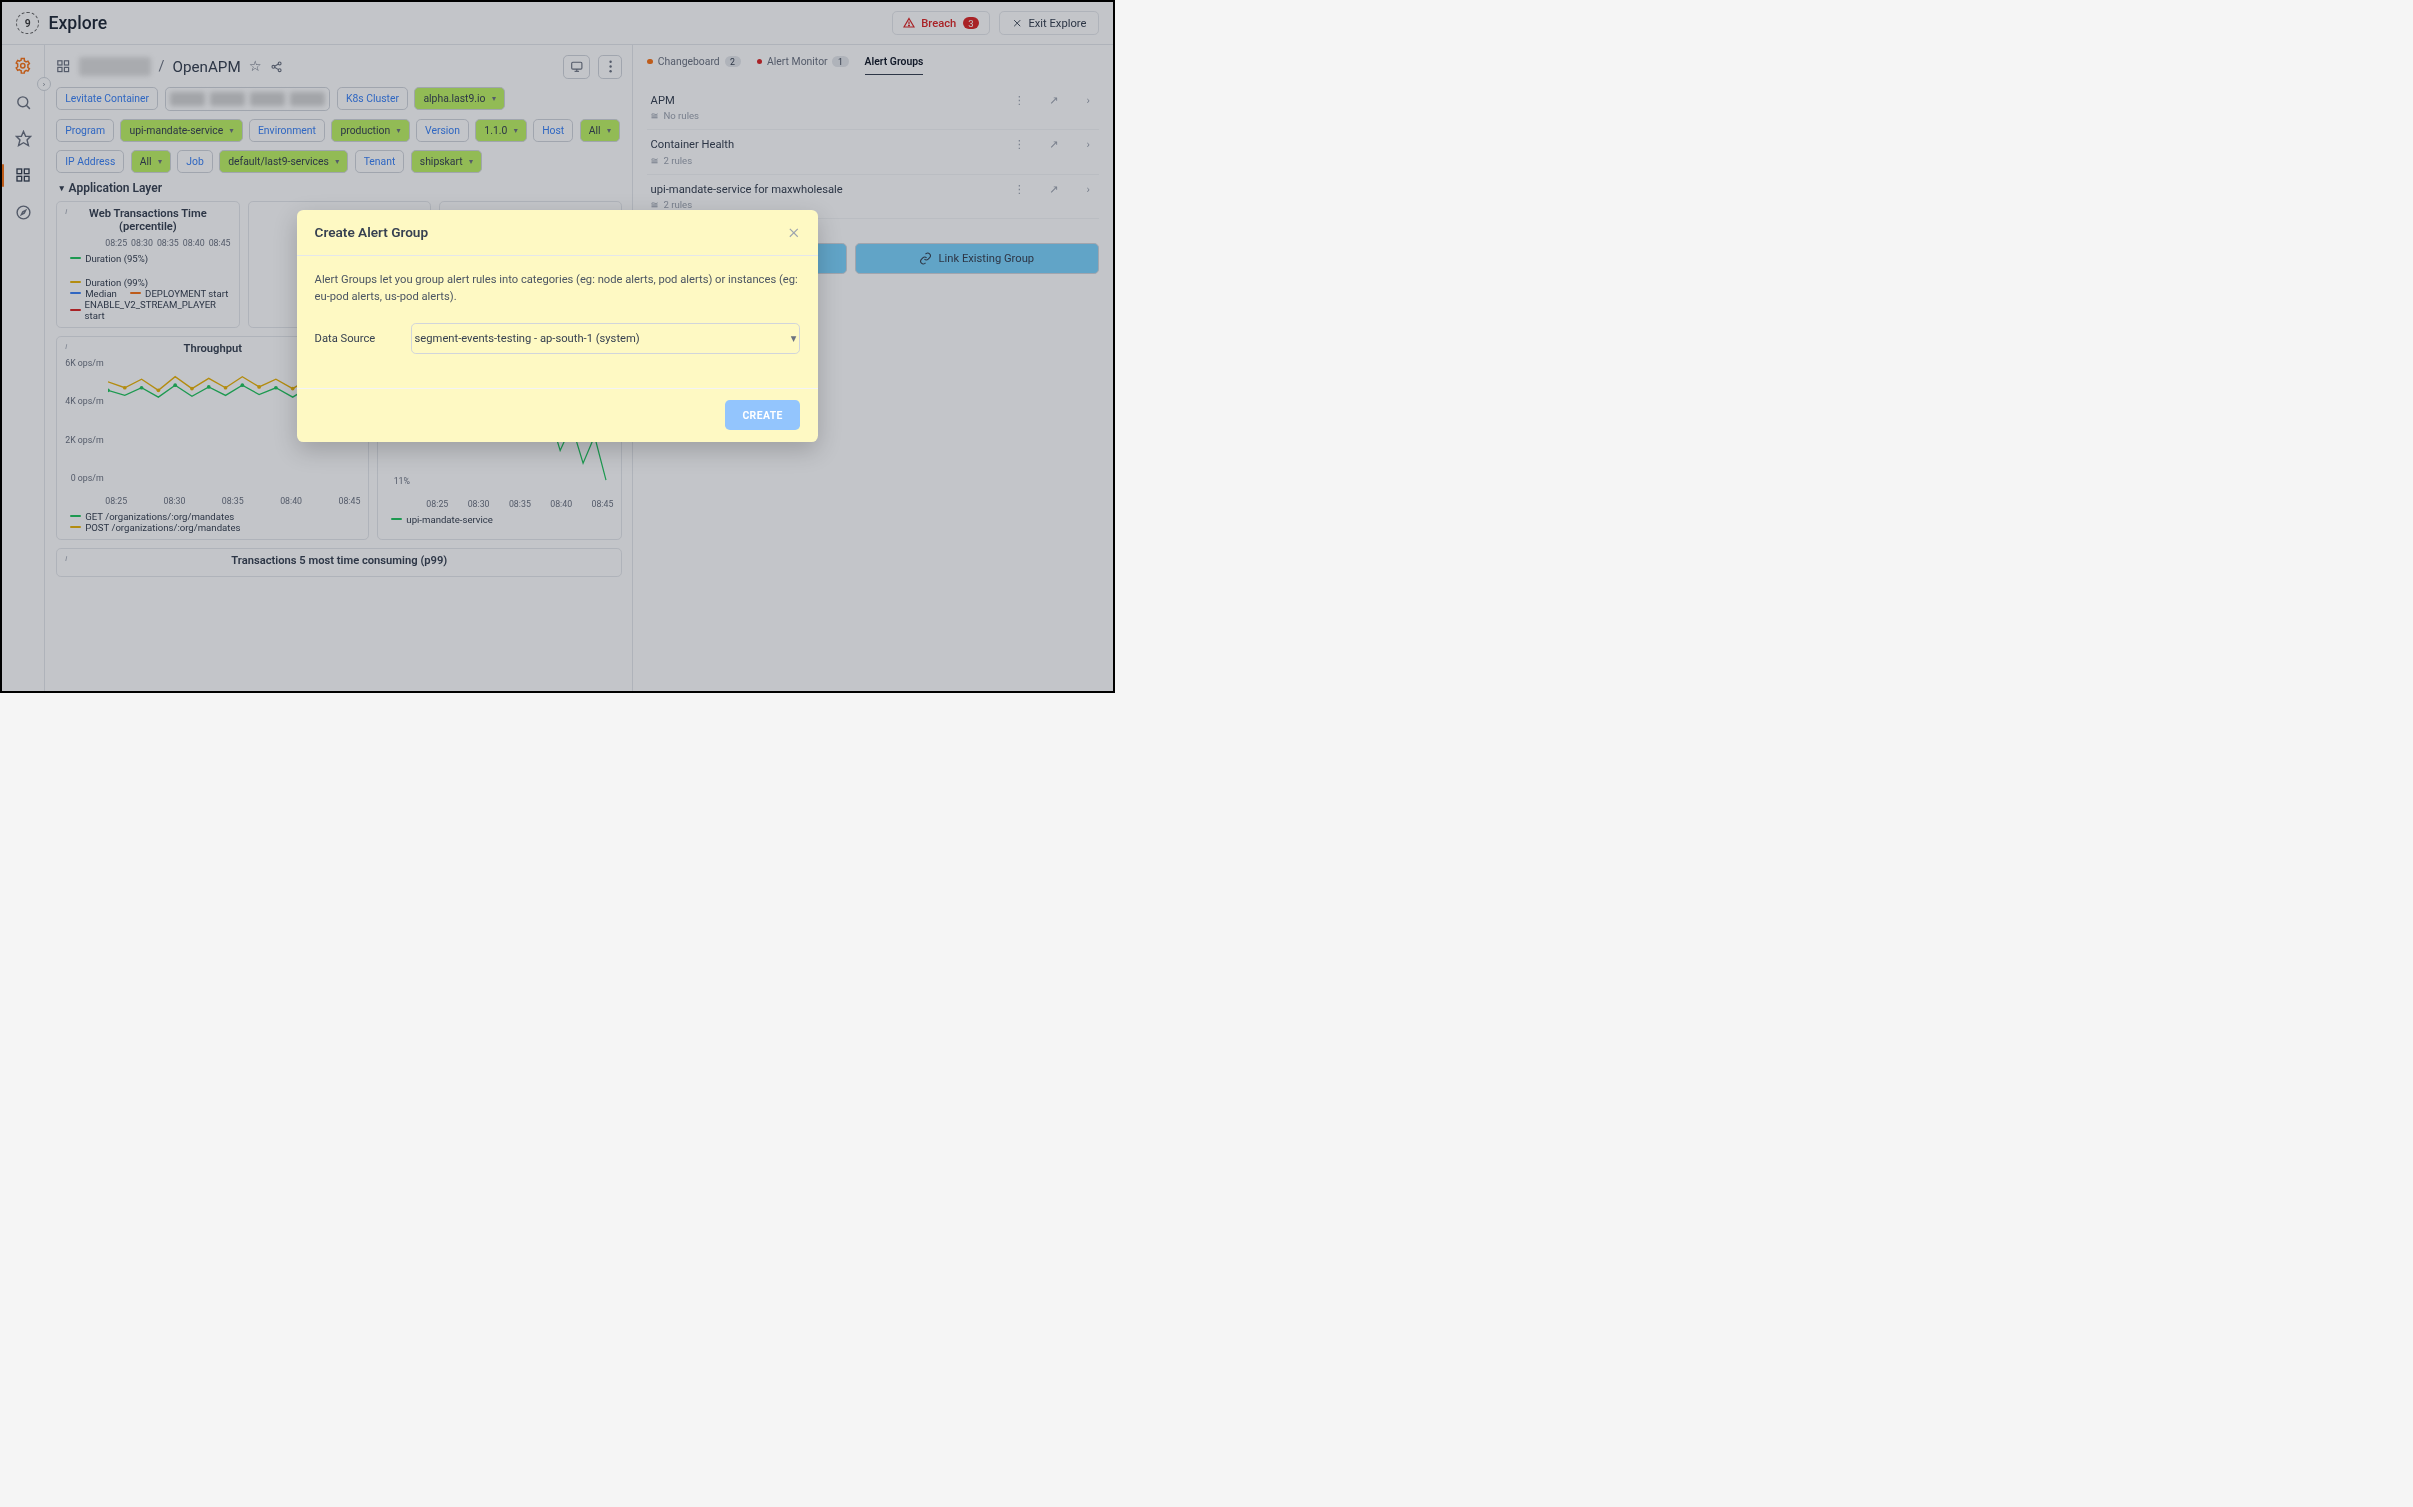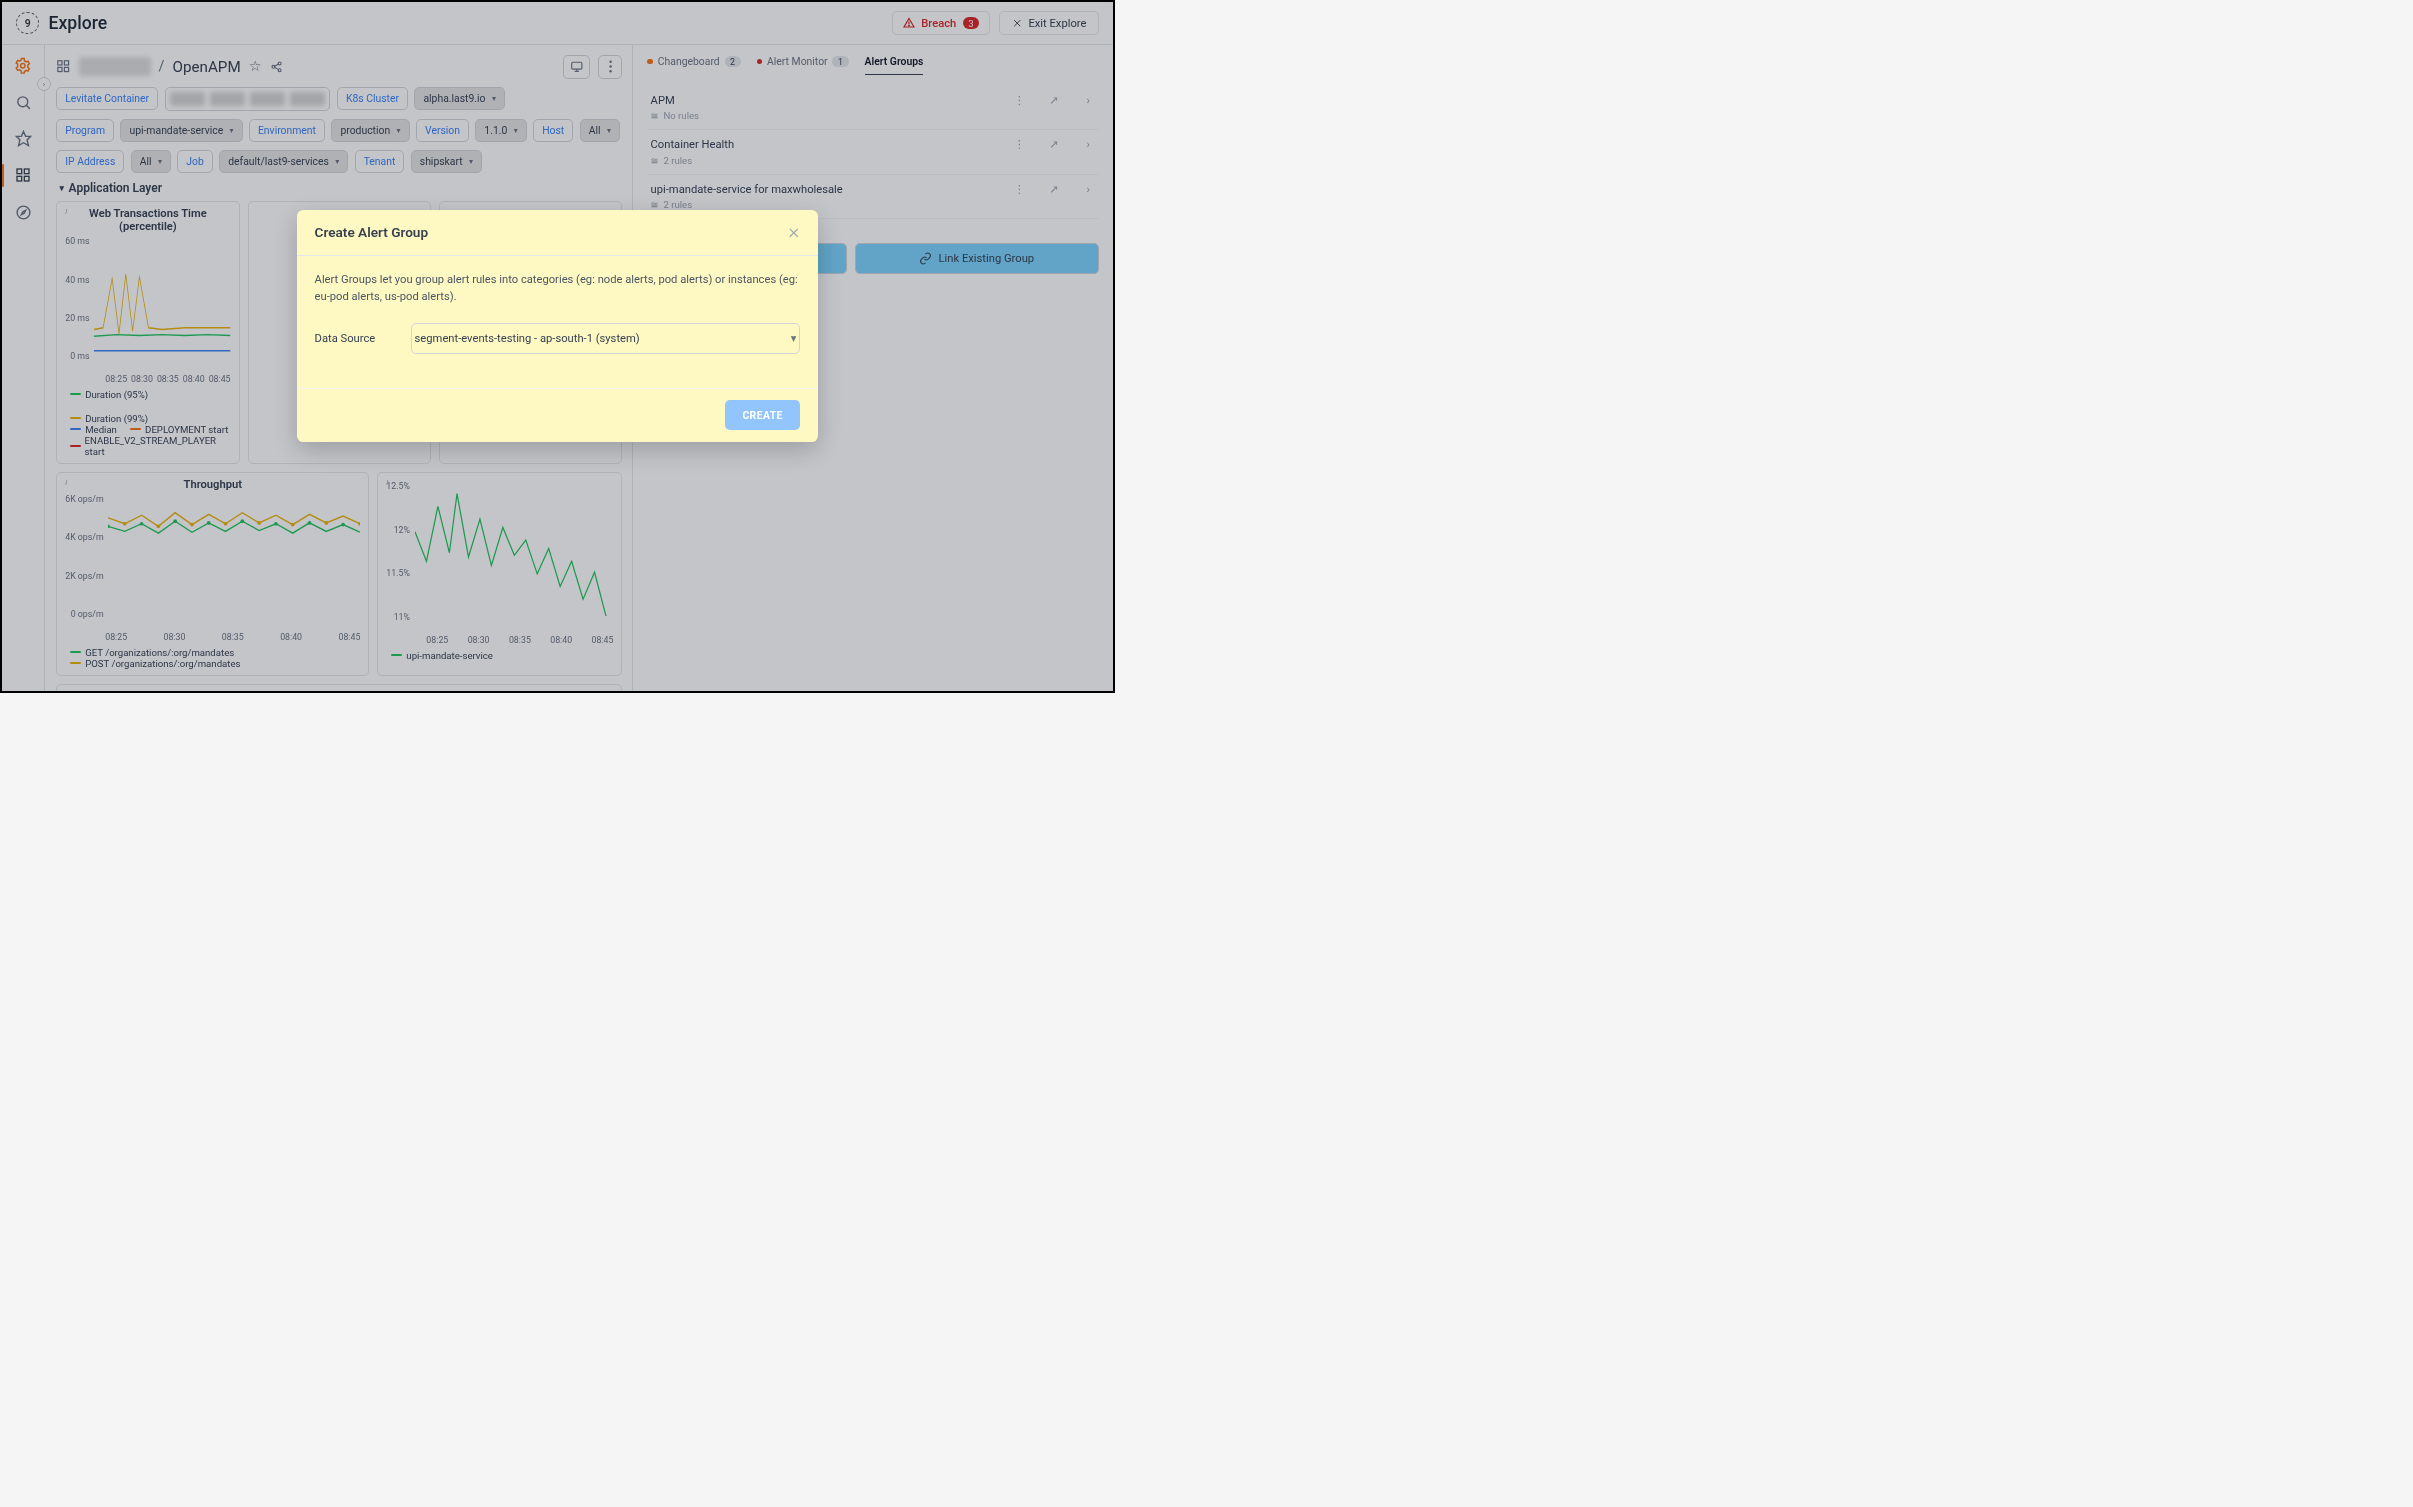--- a/index.html
+++ b/index.html
@@ -39,21 +39,21 @@
   .bc-name { font-size:15.2px; color:#374151; font-weight:400; }
   .bc-star { color:#6b7280; font-size:14.4px; }
   .bc-share { color:#6b7280; font-size:13.6px; }
   .bc-monitor-btn { border:0.8px solid #d1d5db; border-radius:4.8px; width:27px; height:24px; display:flex; align-items:center; justify-content:center; color:#6b7280; }
   .bc-dots-btn { border:0.8px solid #d1d5db; border-radius:4.8px; width:24px; height:24px; display:flex; align-items:center; justify-content:center; color:#6b7280; }
 
   
   .filters-card { background:transparent; }
   .filter-row { display:flex; gap:6.4px; margin-bottom:8px; flex-wrap:wrap; align-items:center; }
   .f-label { border:0.8px solid #d1d5db; border-radius:4.8px; padding:4px 8px; font-size:10.4px; color:#3b82f6; background:#fff; }
-  .f-select { border:0.8px solid #d1d5db; border-radius:4.8px; padding:4px 8px; font-size:10.4px; color:#374151; background:#e5e5e5; display:flex; align-items:center; gap:6.4px; }
+  .f-select { border:0.8px solid #d1d5db; border-radius:4.8px; padding:4px 8px; font-size:10.4px; color:#374151; background:#bef264; display:flex; align-items:center; gap:6.4px; }
   .f-select .chev { font-size:8px; color:#6b7280; }
   .f-blur-box { border:0.8px solid #d1d5db; border-radius:4.8px; padding:4px 4.8px; background:#fff; display:flex; gap:4.8px; }
   .blur-pill { width:35px; height:14.4px; background:#d4d4d4; filter:blur(2.4px); border-radius:2.4px; }
 
   
   .section-head { display:flex; align-items:center; gap:4.8px; font-size:12px; font-weight:600; color:#374151; margin:4.8px 0 6.4px 3.2px; }
   .section-head .chev { font-size:8.8px; }
 
   
   .chart-row { display:flex; gap:8px; margin-bottom:8px; }
@@ -275,35 +275,20 @@
         </div>
 
         <div class="section-head">
           <span class="chev">▾</span>
           <span>Application Layer</span>
         </div>
 
         <div class="chart-row">
           <div class="chart-card small" style="max-width:289px">
             <div class="chart-title"><span class="chart-info">i</span><span>Web Transactions Time (percentile)</span></div>
-            <div class="chart-plot">
-              <div class="y-axis">
-                <span>60 ms</span>
-                <span>40 ms</span>
-                <span>20 ms</span>
-                <span>0 ms</span>
-              </div>
-              <div class="plot-area">
-                <svg viewBox="0 0 300 160" preserveAspectRatio="none">
-                  <polyline fill="none" stroke="#eab308" stroke-width="1.6" points="0,110 20,108 40,50 55,115 70,45 85,112 100,48 120,108 150,110 200,108 260,108 300,108"></polyline>
-                  <polyline fill="none" stroke="#22c55e" stroke-width="1.6" points="0,118 50,116 100,117 150,116 200,117 250,116 300,117"></polyline>
-                  <polyline fill="none" stroke="#3b82f6" stroke-width="1.6" points="0,135 300,135"></polyline>
-                </svg>
-              </div>
-            </div>
             <div class="x-axis">
               <span>08:25</span>
                   <span>08:30</span>
                   <span>08:35</span>
                   <span>08:40</span>
                   <span>08:45</span>
             </div>
             <div class="legend">
               <div class="l-row">
                     <span class="l-item">

